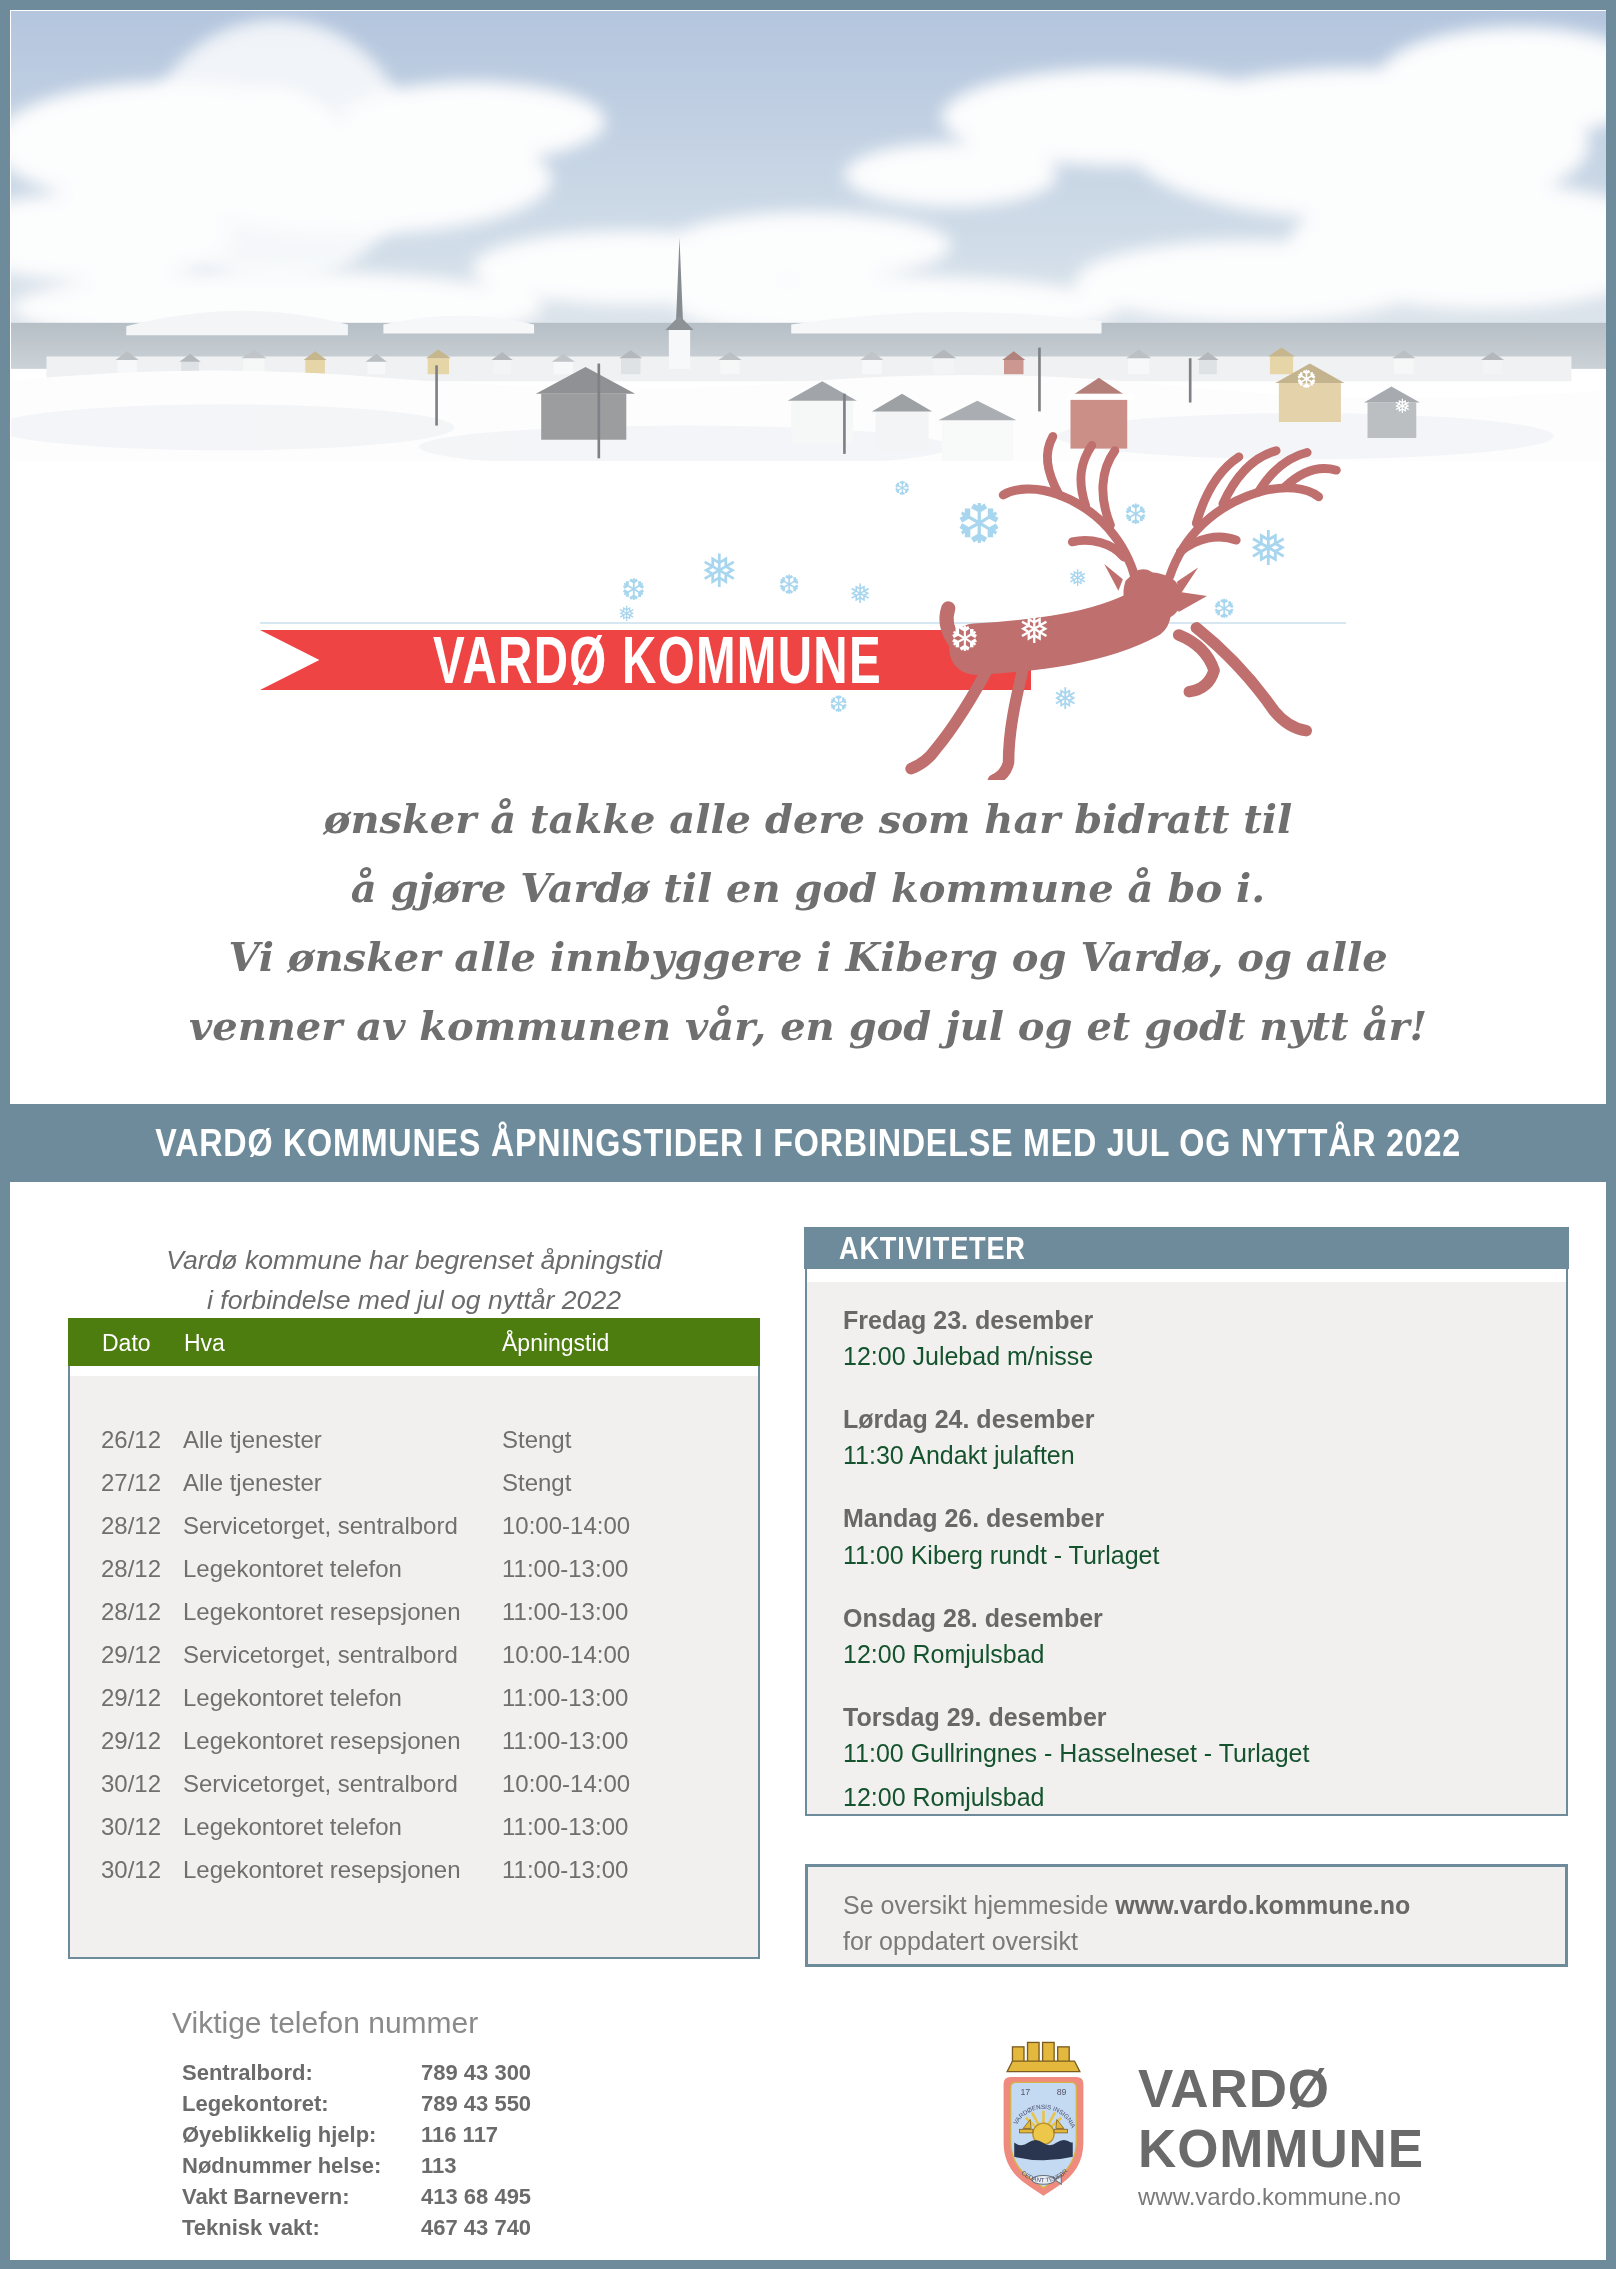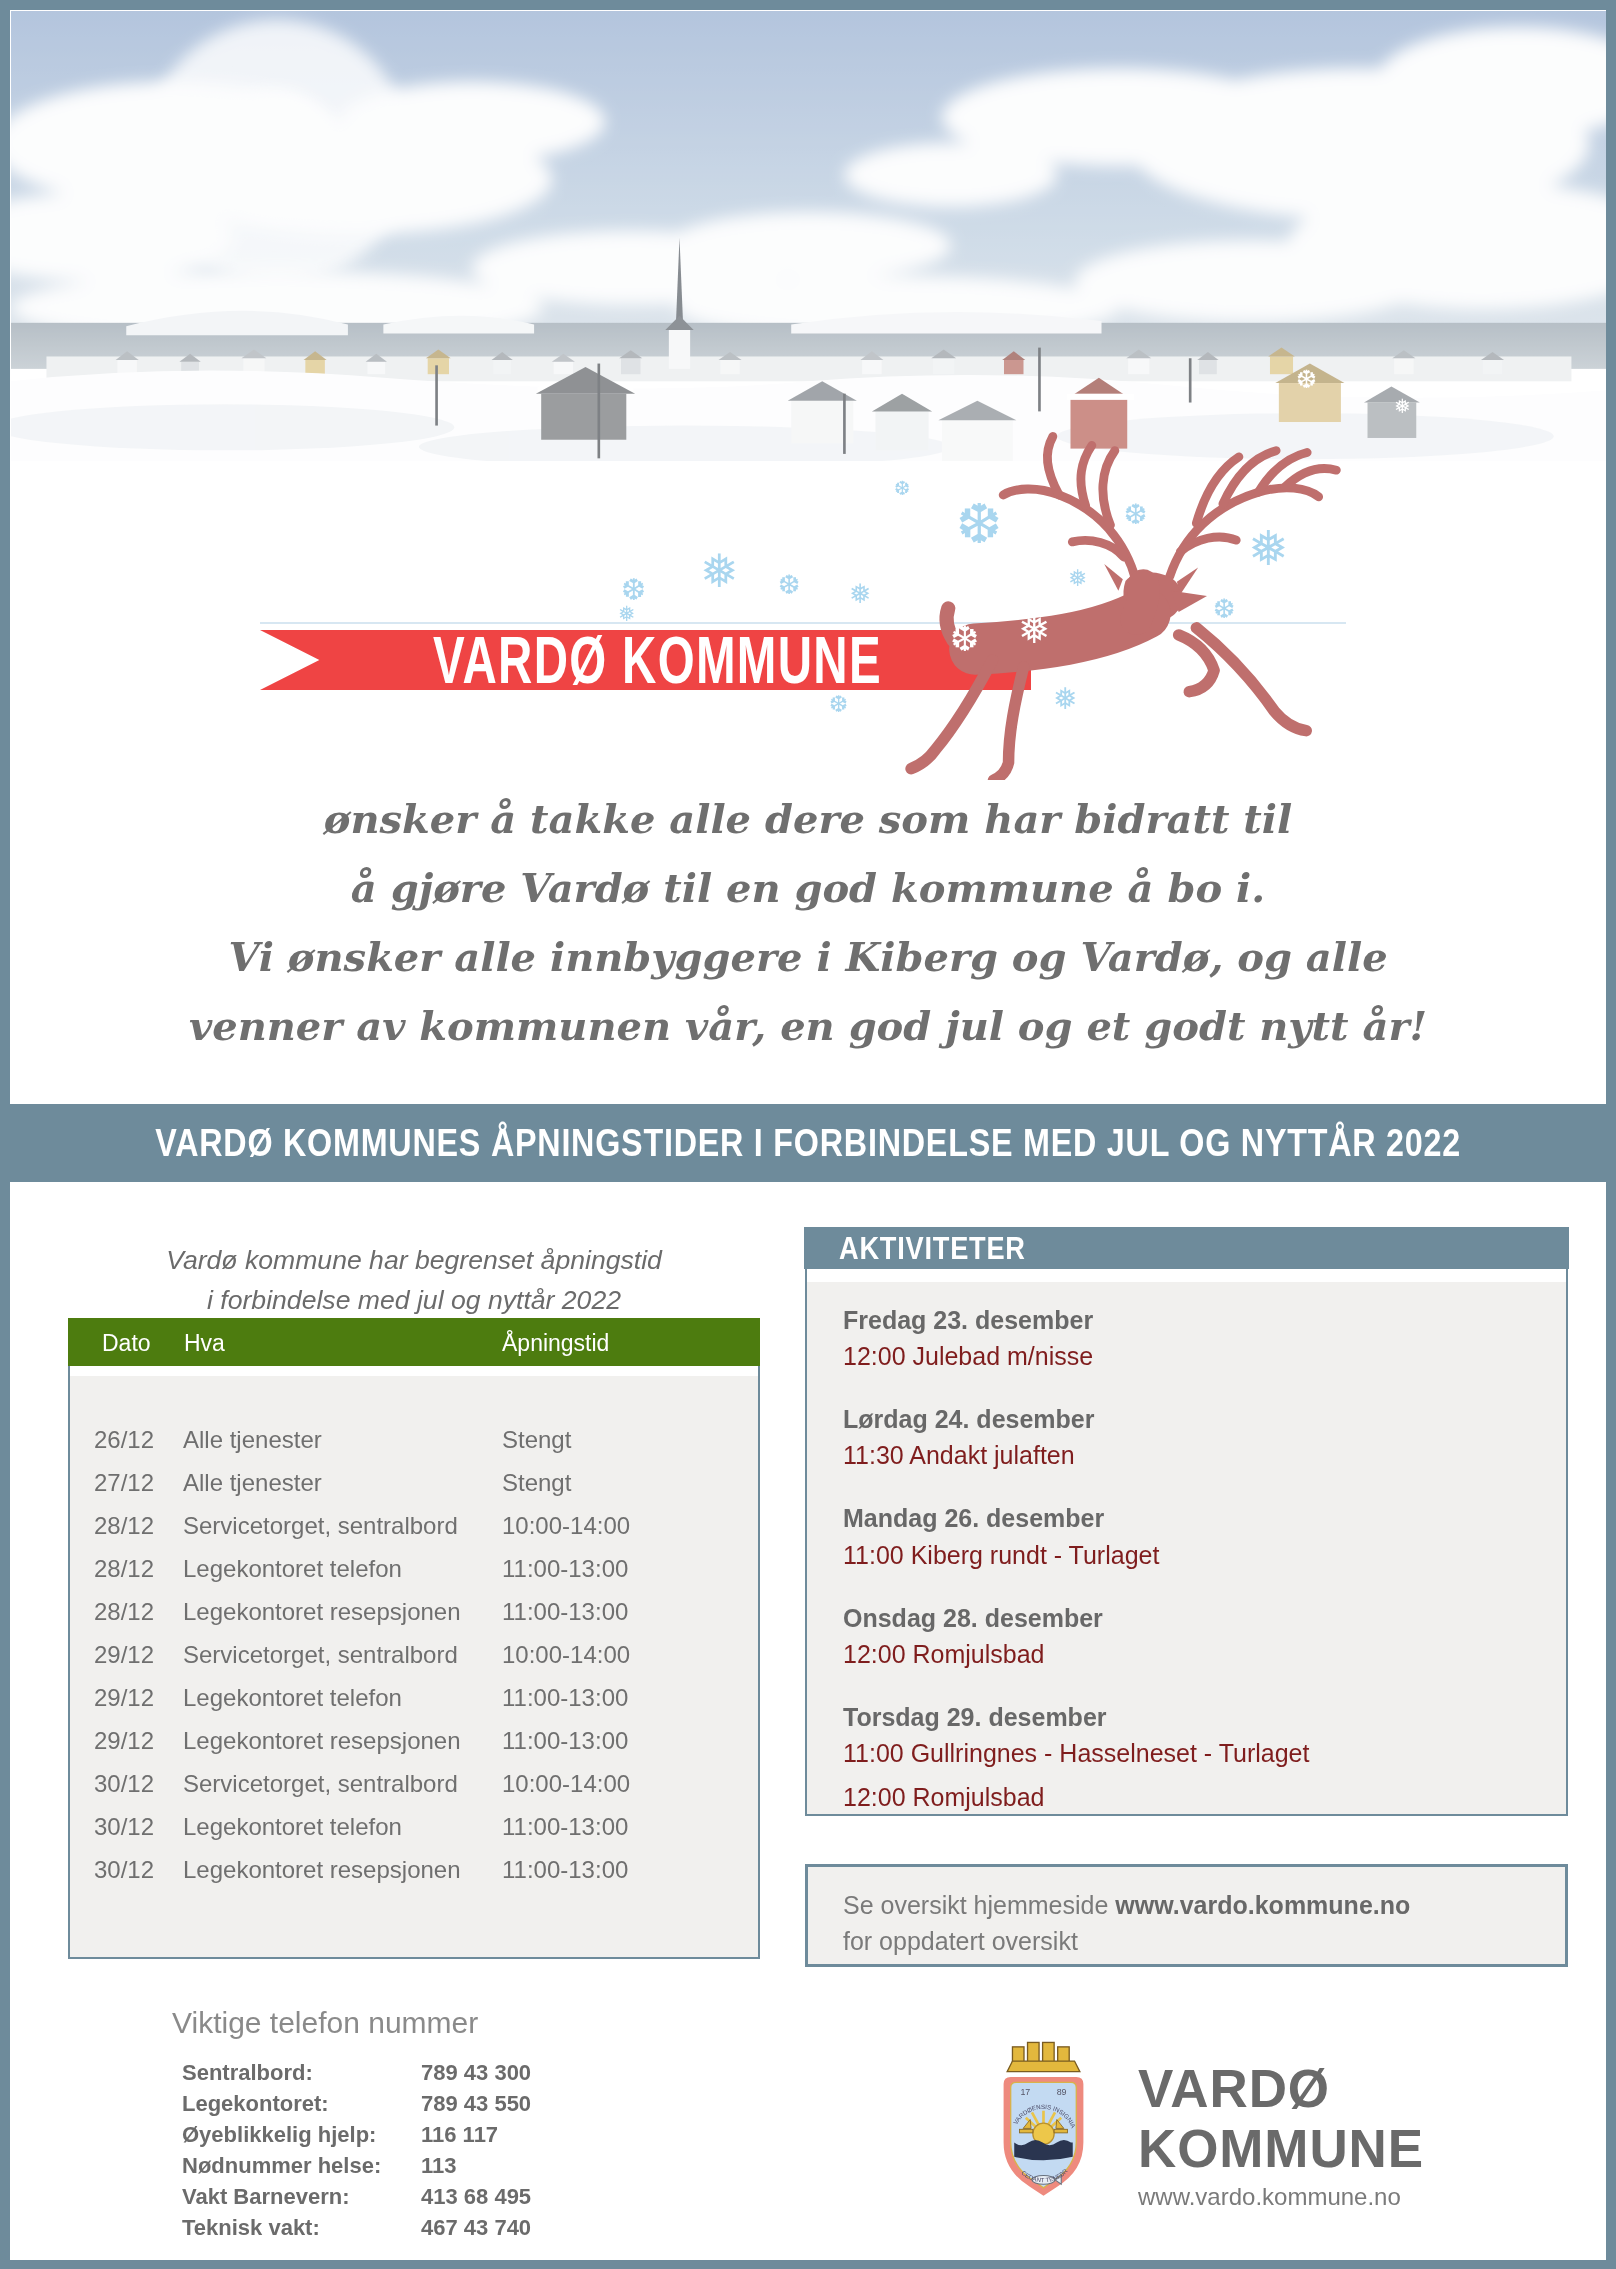--- a/index.html
+++ b/index.html
@@ -42,35 +42,35 @@
   .intro{left:68px;top:1240px;width:692px;text-align:center;font-style:italic;color:#6b6b6b;
          font-size:26.6px;line-height:40px;}
   .tbl-header{left:68px;top:1318px;width:692px;height:49px;background:#4d7c0f;color:#fff;}
   .tbl-header span{position:absolute;top:50%;transform:translateY(-50%);font-size:23px;}
   .tbl-body{left:68px;top:1366px;width:692px;height:593px;background:#ffffff;
             border-left:2.7px solid #6e8b9b;border-right:2.7px solid #6e8b9b;border-bottom:2.7px solid #6e8b9b;
             box-sizing:border-box;}
   .tbl-body-inner{position:absolute;left:0;right:0;top:9.8px;bottom:0;background:#f1f0ee;padding-top:43px;}
   .trow{position:relative;height:43px;color:#6f6f6f;font-size:24px;}
   .trow span{position:absolute;top:50%;transform:translateY(-50%);}
-  .c-date{left:24px;} .c-what{left:113px;} .c-time{left:432px;}
+  .c-date{left:31px;} .c-what{left:113px;} .c-time{left:432px;}
   .tbl-header .c-date{left:34px;} .tbl-header .c-what{left:116px;} .tbl-header .c-time{left:434px;}
 
   
   .act{left:805px;top:1228px;width:763px;height:588px;box-sizing:border-box;
        border:2.7px solid #6e8b9b;background:#ffffff;}
   .act-header{position:absolute;left:-2.7px;top:-2.7px;right:-2.7px;height:42px;background:#6e8b9b;
        display:flex;align-items:center;}
   .act-header span{color:#fff;font-weight:bold;font-size:32px;letter-spacing:0.9px;margin-left:35px;
        transform:scaleX(.85);transform-origin:left center;white-space:nowrap;}
   .act-body{position:absolute;left:0;right:0;top:52px;bottom:0;background:#f1f0ee;
        padding:23px 0 0 36px;box-sizing:border-box;}
   .day{color:#686868;font-weight:bold;font-size:25px;line-height:30px;margin-top:33px;}
   .day:first-child{margin-top:0;}
-  .evt{color:#7f1d1d;font-size:25px;line-height:30px;margin-top:6.2px;}
+  .evt{color:#14532d;font-size:25px;line-height:30px;margin-top:6.2px;}
   .evt + .evt{margin-top:14px;}
 
   
   .note{left:805px;top:1864px;width:763px;height:103px;box-sizing:border-box;background:#f1f0ee;
         border:3.5px solid #6e8b9b;padding:19.5px 0 0 35px;color:#7a7a7a;font-size:25px;line-height:36px;}
   .note b{color:#686868;}
 
   
   .ph-title{left:172px;top:2006px;font-size:30px;color:#8a8a8a;}
   .ph-list{left:182px;top:2057px;width:497px;}

